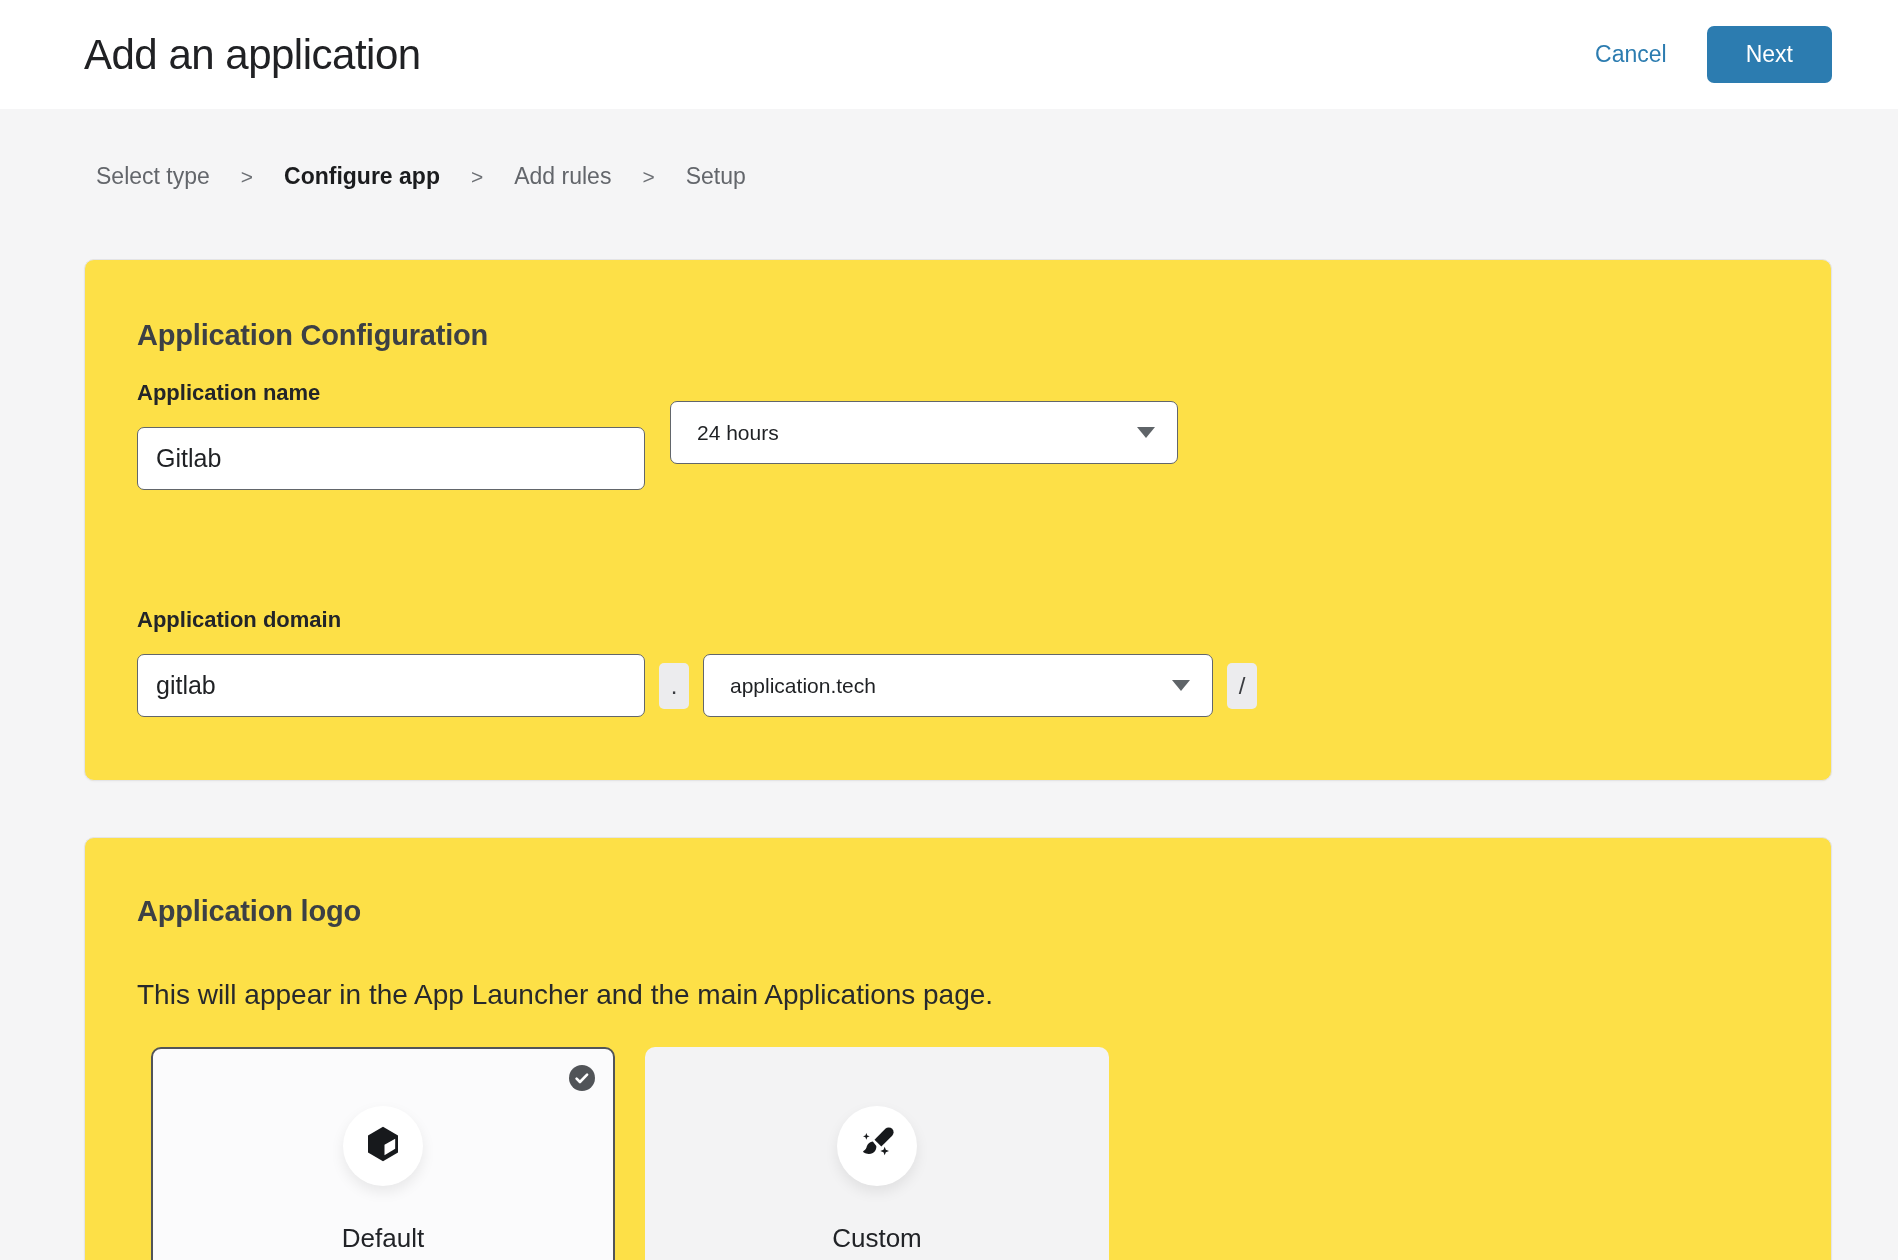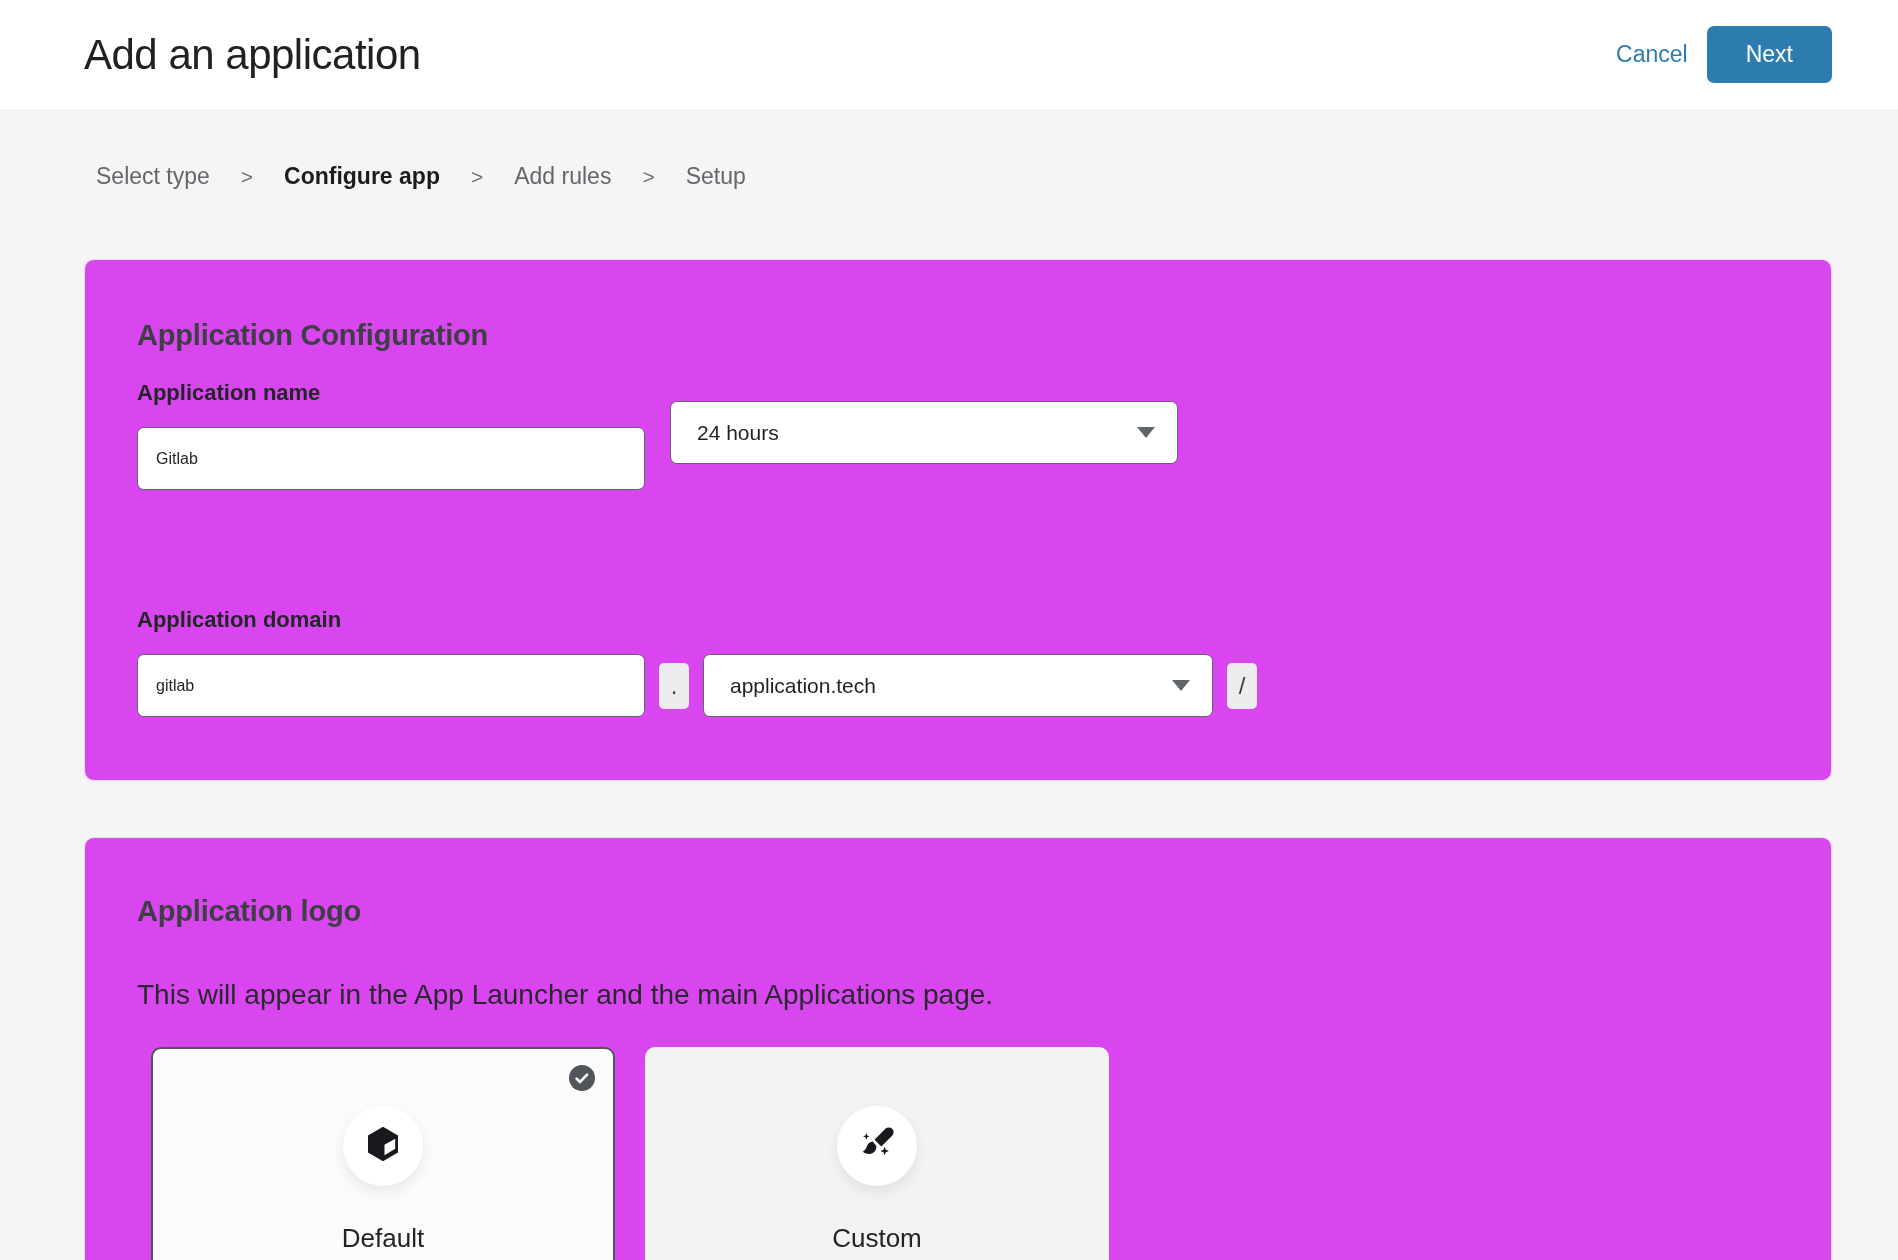--- a/index.html
+++ b/index.html
@@ -18,21 +18,21 @@
     align-items: center;
     justify-content: space-between;
     padding: 0 66px 0 84px;
   }
   .page-title {
     font-size: 42px;
     font-weight: 400;
     color: #202124;
     letter-spacing: -0.5px;
   }
-  .topbar-actions { display: flex; align-items: center; gap: 19px; }
+  .topbar-actions { display: flex; align-items: center; gap: 40px; }
   .cancel-link {
     font-size: 23px;
     color: #2c7cb0;
     cursor: pointer;
     background: none; border: none;
     font-family: inherit;
   }
   .next-button {
     background: #2c7cb0;
     color: #ffffff;
@@ -55,21 +55,21 @@
     color: #63666b;
   }
   .crumb { cursor: pointer; }
   .crumb.active { font-weight: 700; color: #1b1c1e; }
   .crumb-sep { color: #6d7075; font-size: 21px; }
 
   
   .card {
     width: 1748px;
     margin-left: 84px;
-    background: #d946ef;
+    background: #fde047;
     border: 1px solid #e4e4e6;
     border-radius: 10px;
     box-shadow: 0 1px 2px rgba(0,0,0,0.03);
   }
   .card-config { margin-top: 69px; padding: 59px 54px 63px 52px; }
   .card-logo   { margin-top: 56px; padding: 57px 54px 90px 52px; }
 
   .section-heading {
     font-size: 29px;
     font-weight: 700;
@@ -85,21 +85,21 @@
     font-weight: 700;
     color: #232529;
   }
   .text-input {
     margin-top: 21px;
     width: 100%;
     height: 63px;
     border: 1px solid #62666b;
     border-radius: 7px;
     font-family: inherit;
-    font-size: 16px;
+    font-size: 25px;
     color: #1f2124;
     padding: 16px 18px;
     background: #ffffff;
     outline: none;
   }
   .text-input::placeholder { color: #6f7378; }
 
   .select-box {
     margin-top: 21px;
     height: 63px;

